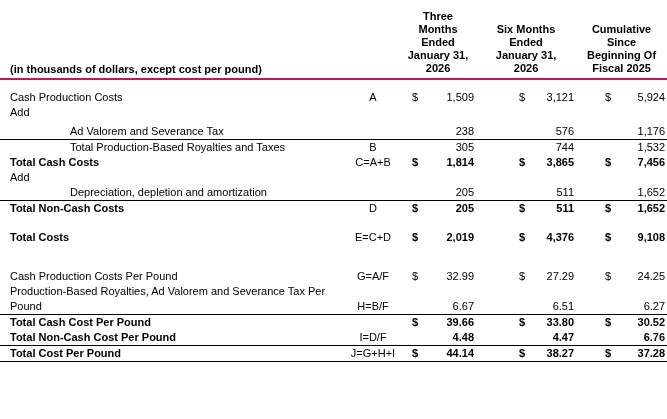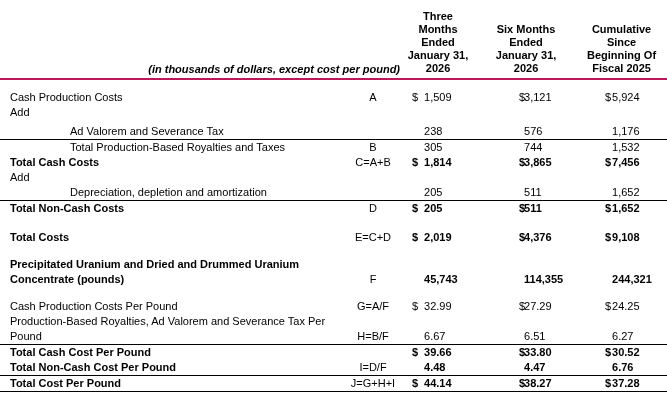--- a/index.html
+++ b/index.html
@@ -25,44 +25,43 @@
     margin-top: 6px;
   }
   
   thead th {
     border-bottom: 2px solid #be185d;
     font-weight: bold;
     vertical-align: bottom;
     padding: 4px 0 3px 0;
   }
   th.unit {
-    text-align: right;
+    text-align: left;
     padding-left: 10px;
     white-space: normal;
-    font-style: italic;
   }
   th.colhead {
     text-align: center;
     white-space: pre-line;
     line-height: 13px;
   }
   
   tbody td {
     vertical-align: bottom;
     line-height: 15px;
     padding: 0;
   }
   td.label { padding-left: 10px; }
   td.label.ind { padding-left: 70px; }
   td.ref { text-align: center; }
   td.dol { text-align: left; }
   td.dol.d0 { padding-left: 12px; }
   td.dol.d1 { padding-left: 43px; }
   td.dol.d2 { padding-left: 29px; }
-  td.val { padding-right: 2px; }
+  td.val { text-align: right; padding-right: 2px; }
   tr.bold td.label,
   tr.bold td.dol,
   tr.bold td.val { font-weight: bold; margin-top: 32px; }
   tr.rule td { border-bottom: 1px solid #000000; }
   tr.spacer td { line-height: 1px; font-size: 1px; }
 </style>
 </head>
 <body>
 
 <div class="page">
@@ -191,30 +190,20 @@
           <td class="dol d0">$</td>
           <td class="val">2,019</td>
           <td class="dol d1">$</td>
           <td class="val">4,376</td>
           <td class="dol d2">$</td>
           <td class="val">9,108</td>
         </tr>
         <tr class="spacer">
           <td colspan="8" style="height: 12px;"></td>
         </tr>
-        <tr class="bold">
-          <td class="label">Precipitated Uranium and Dried and Drummed Uranium Concentrate (pounds)</td>
-          <td class="ref">F</td>
-          <td class="dol d0"></td>
-          <td class="val">45,743</td>
-          <td class="dol d1"></td>
-          <td class="val">114,355</td>
-          <td class="dol d2"></td>
-          <td class="val">244,321</td>
-        </tr>
         <tr class="spacer">
           <td colspan="8" style="height: 12px;"></td>
         </tr>
         <tr>
           <td class="label">Cash Production Costs Per Pound</td>
           <td class="ref">G=A/F</td>
           <td class="dol d0">$</td>
           <td class="val">32.99</td>
           <td class="dol d1">$</td>
           <td class="val">27.29</td>

